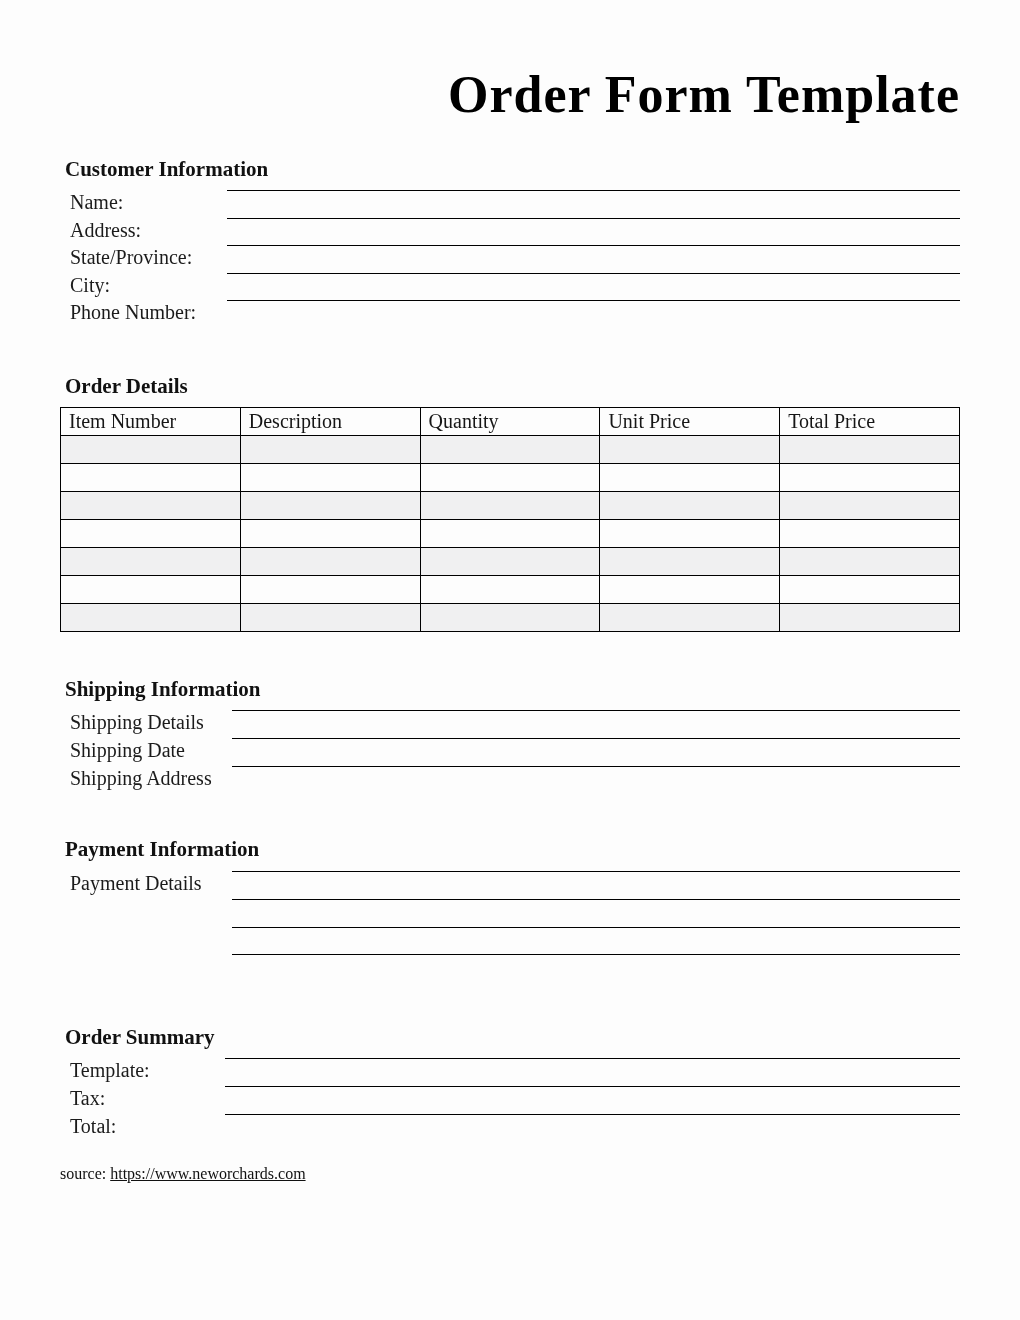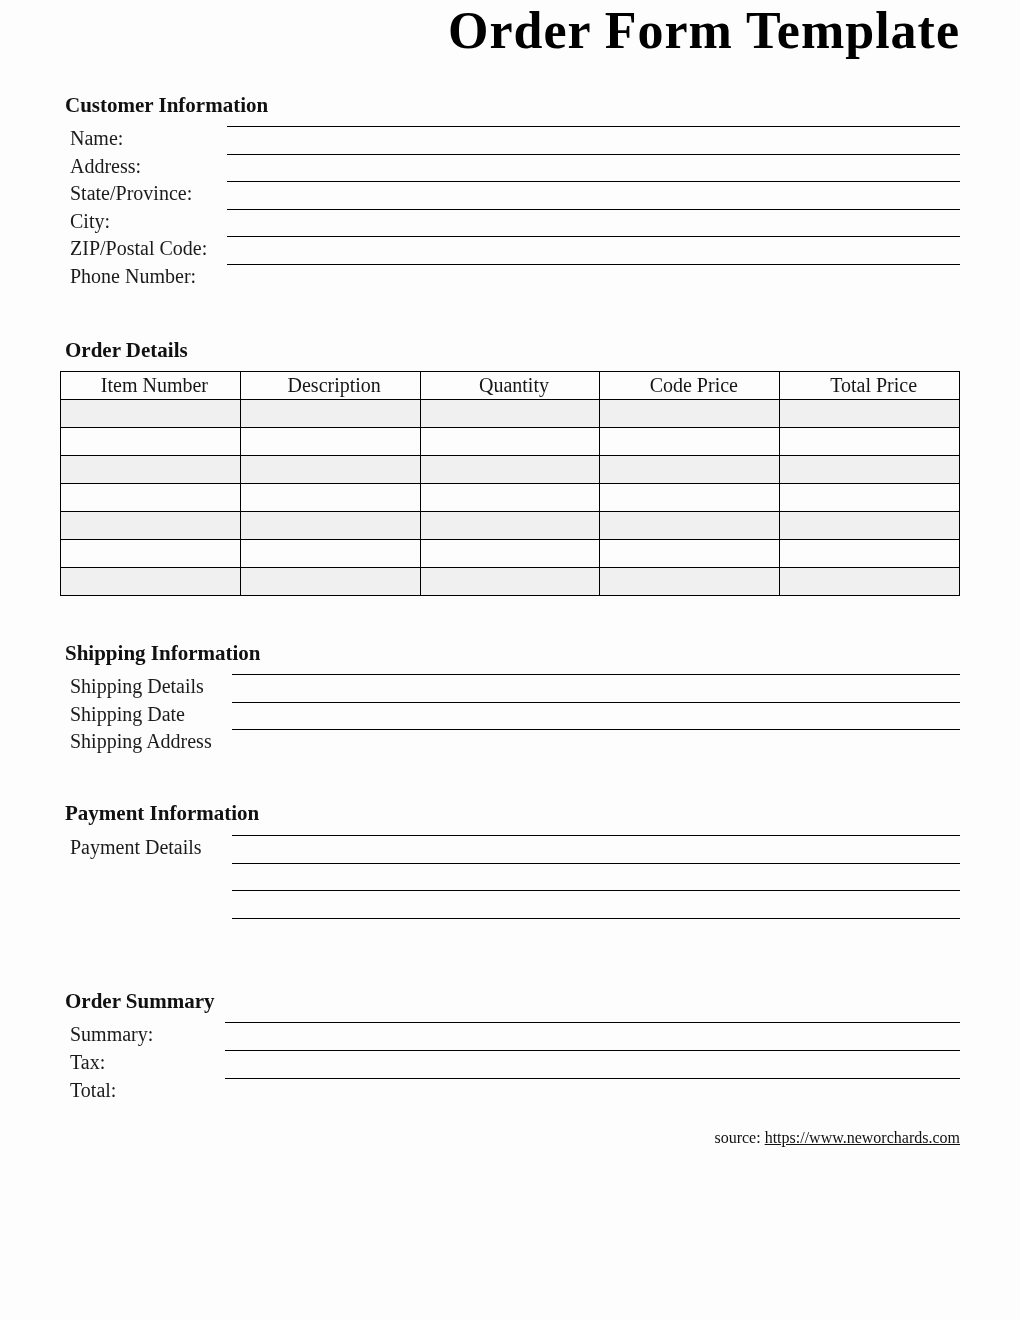--- a/index.html
+++ b/index.html
@@ -6,20 +6,21 @@
   body {
     width: 1020px; height: 1320px;
     background: #fdfdfd;
     font-family: "Liberation Serif", "DejaVu Serif", serif;
     color: #161616;
     overflow: hidden;
   }
   .page { width: 1020px; height: 1320px; box-sizing: border-box; padding: 0 60px; }
 
   .doc-title {
+    margin-top: 64px;
     text-align: right;
     font-size: 52px;
     font-weight: bold;
     line-height: 62px;
     letter-spacing: 1px;
     color: #000;
     white-space: nowrap;
   }
 
   .h {
@@ -70,26 +71,25 @@
     border: 1px solid #000;
     height: 27px;
     padding: 0 0 0 8px;
     font-size: 20px;
     font-weight: normal;
     text-align: left;
     vertical-align: middle;
     white-space: nowrap;
     overflow: hidden;
   }
-  table.order-table thead th { background: #fdfdfd; height: 27.5px; text-align: center; }
+  table.order-table thead th { background: #fdfdfd; height: 27.5px; }
   table.order-table tbody tr:nth-child(odd) td { background: #f0f0f1; }
 
   .footer {
     margin-top: 22px;
-    text-align: right;
     font-size: 16px;
     line-height: 20px;
     color: #111;
   }
   .footer a { color: #111; text-decoration: underline; }
 </style>
 </head>
 <body>
 
 <div class="page">
@@ -107,42 +107,38 @@
         <div class="field-row">
         <span class="flabel">Address:</span>
         <span class="fline"></span>
       </div>
         <div class="field-row">
         <span class="flabel">State/Province:</span>
         <span class="fline"></span>
       </div>
         <div class="field-row">
         <span class="flabel">City:</span>
-        <span class="fline"></span>
-      </div>
-        <div class="field-row">
-        <span class="flabel">ZIP/Postal Code:</span>
         <span class="fline"></span>
       </div>
         <div class="field-row">
         <span class="flabel">Phone Number:</span>
         <span class="fline"></span>
       </div>
       </div>
   </div>
 
   <div class="sec-order">
     <div class="h">Order Details</div>
     <table class="order-table">
       <thead>
         <tr>
           <th>Item Number</th>
           <th>Description</th>
           <th>Quantity</th>
-          <th>Code Price</th>
+          <th>Unit Price</th>
           <th>Total Price</th>
         </tr>
       </thead>
       <tbody>
 
       <tr>
           <td></td>
           <td></td>
           <td></td>
           <td></td>
@@ -236,21 +232,21 @@
         </div>
         </div>
     </div>
   </div>
 
   <div class="sec-summary">
     <div class="h">Order Summary</div>
     <div class="fields">
 
     <div class="field-row">
-        <span class="flabel">Summary:</span>
+        <span class="flabel">Template:</span>
         <span class="fline"></span>
       </div>
         <div class="field-row">
         <span class="flabel">Tax:</span>
         <span class="fline"></span>
       </div>
         <div class="field-row">
         <span class="flabel">Total:</span>
         <span class="fline"></span>
       </div>

